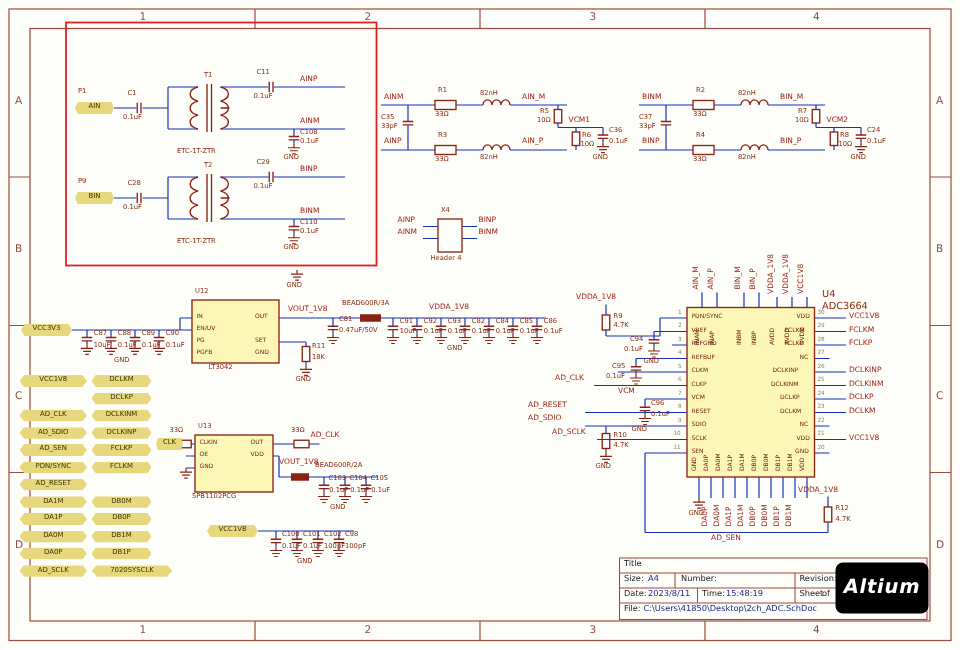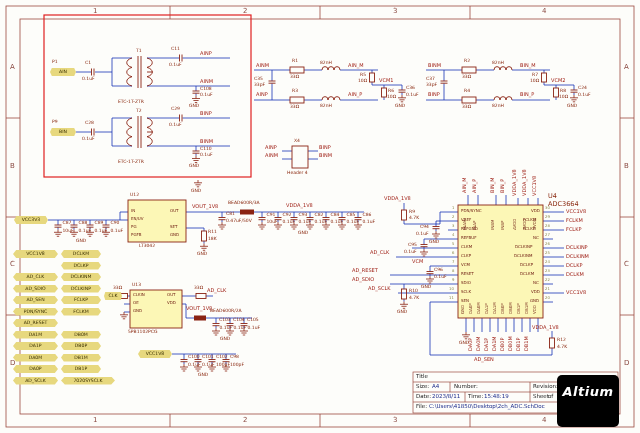--- a/index.html
+++ b/index.html
@@ -14,21 +14,21 @@
   .num{font-size:3.8px;color:#8a8a4a;}
   .gnd{font-size:4.5px;color:#8a2910;}
   .zone{font-size:7px;color:#8a4a42;}
   .tb{font-size:5.5px;color:#222222;}
   .tbv{font-size:5.5px;color:#1b2a8a;}
   .bigdes,.bigval{font-size:6.5px;color:#8a2910;}
   .vert{transform:rotate(-90deg);transform-origin:0 100%;}
   .port{position:absolute;height:8px;background:#e7d87e;color:#3a3000;font-size:4.6px;
         line-height:8.2px;text-align:center;
         clip-path:polygon(0 50%,7% 0,93% 0,100% 50%,93% 100%,7% 100%);}
-  .logo{position:absolute;left:557px;top:375px;width:62px;height:52px;background:#000;
+  .logo{position:absolute;left:557px;top:375px;width:62px;height:34px;background:#000;
         border-radius:5px;color:#fff;font-style:italic;font-weight:bold;font-size:13px;
         text-align:center;line-height:33px;letter-spacing:0.5px;}
 </style>
 </head>
 <body>
 
 <div class="sheet">
 
 <svg width="640" height="433" viewBox="0 0 640 433">
   <defs>

